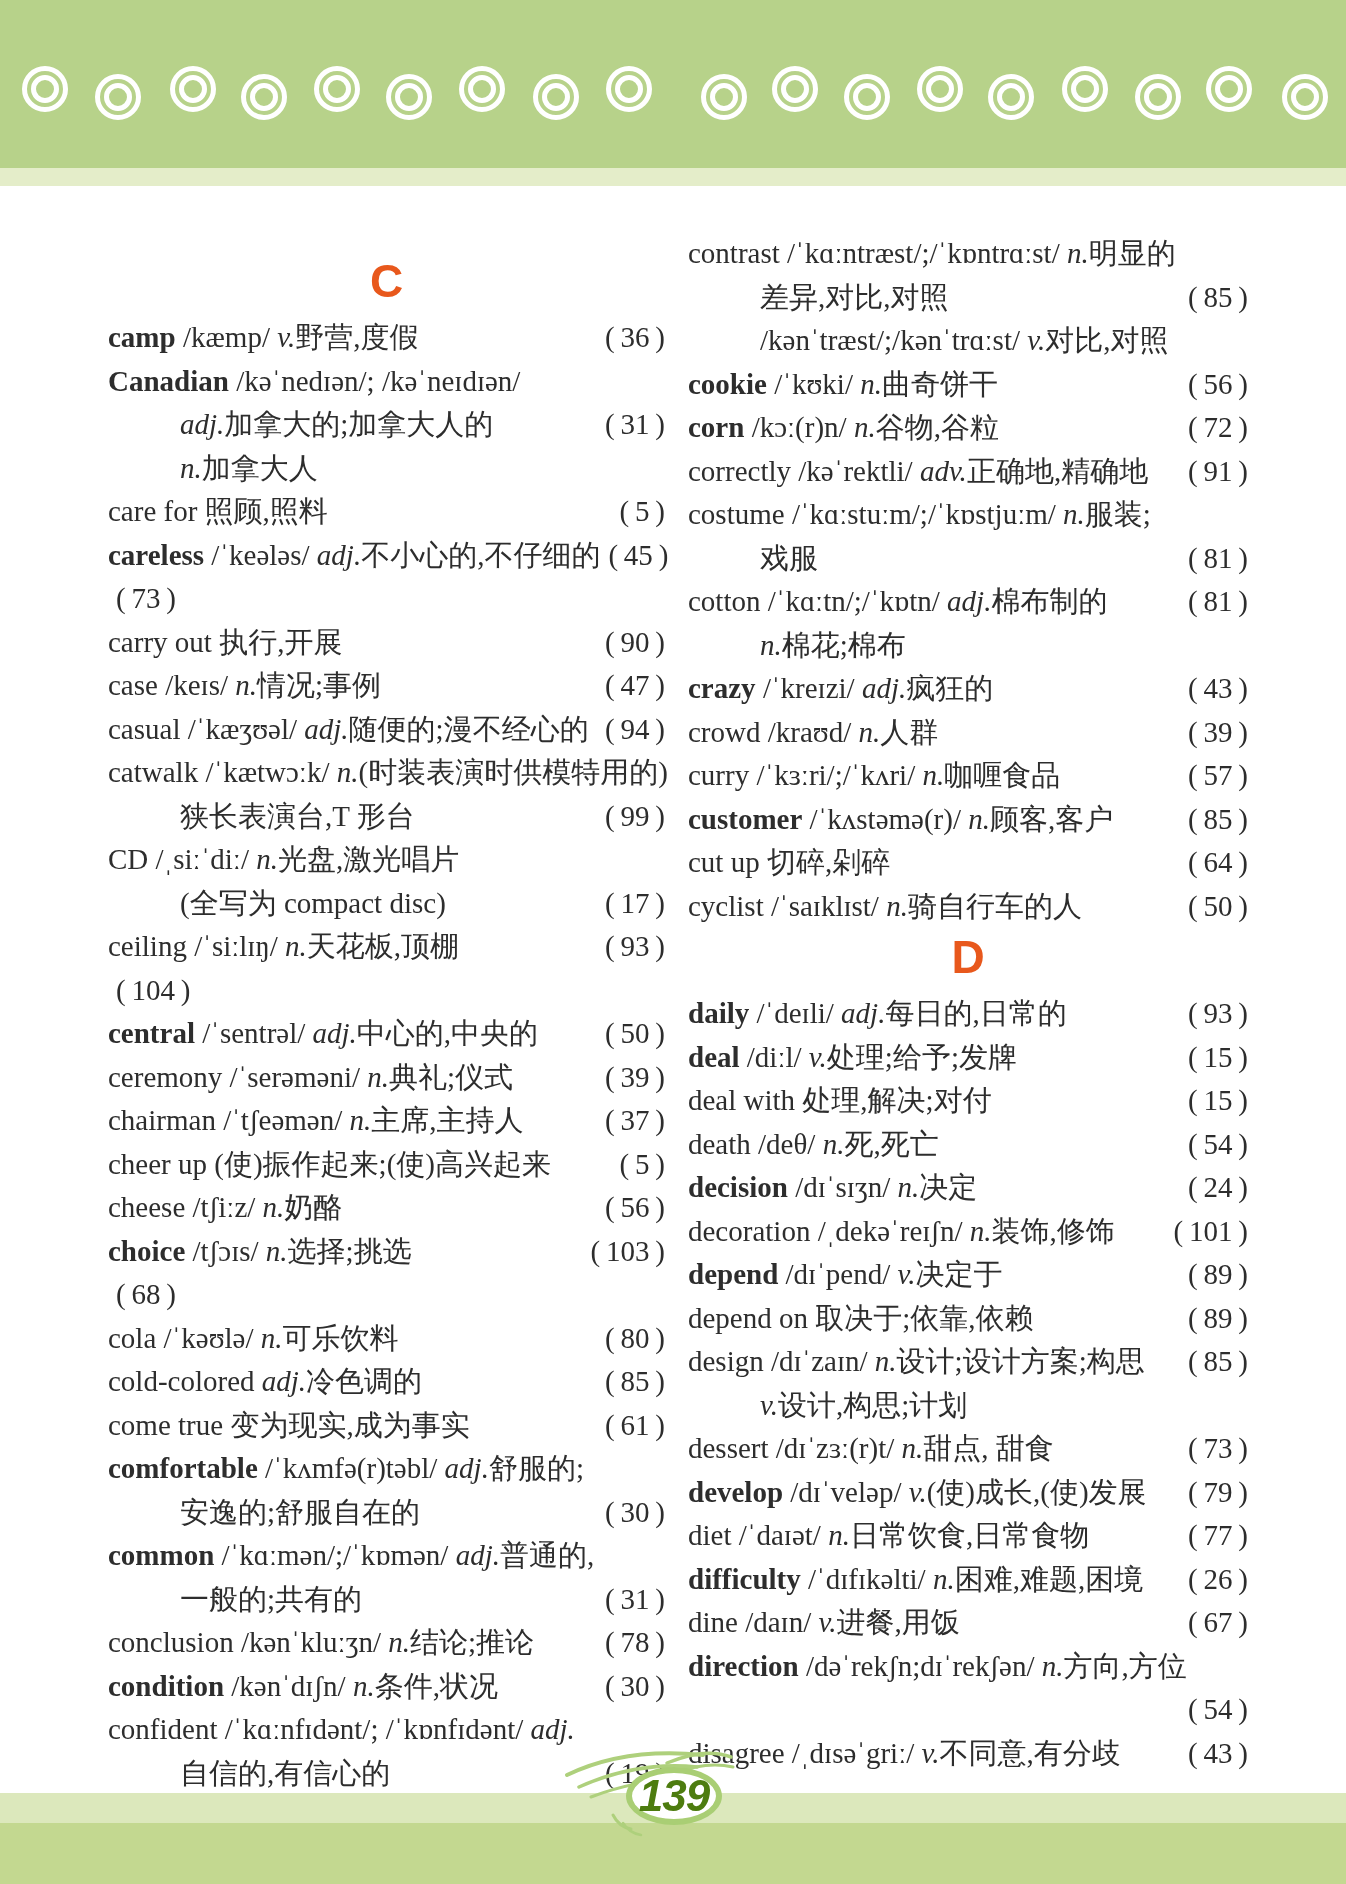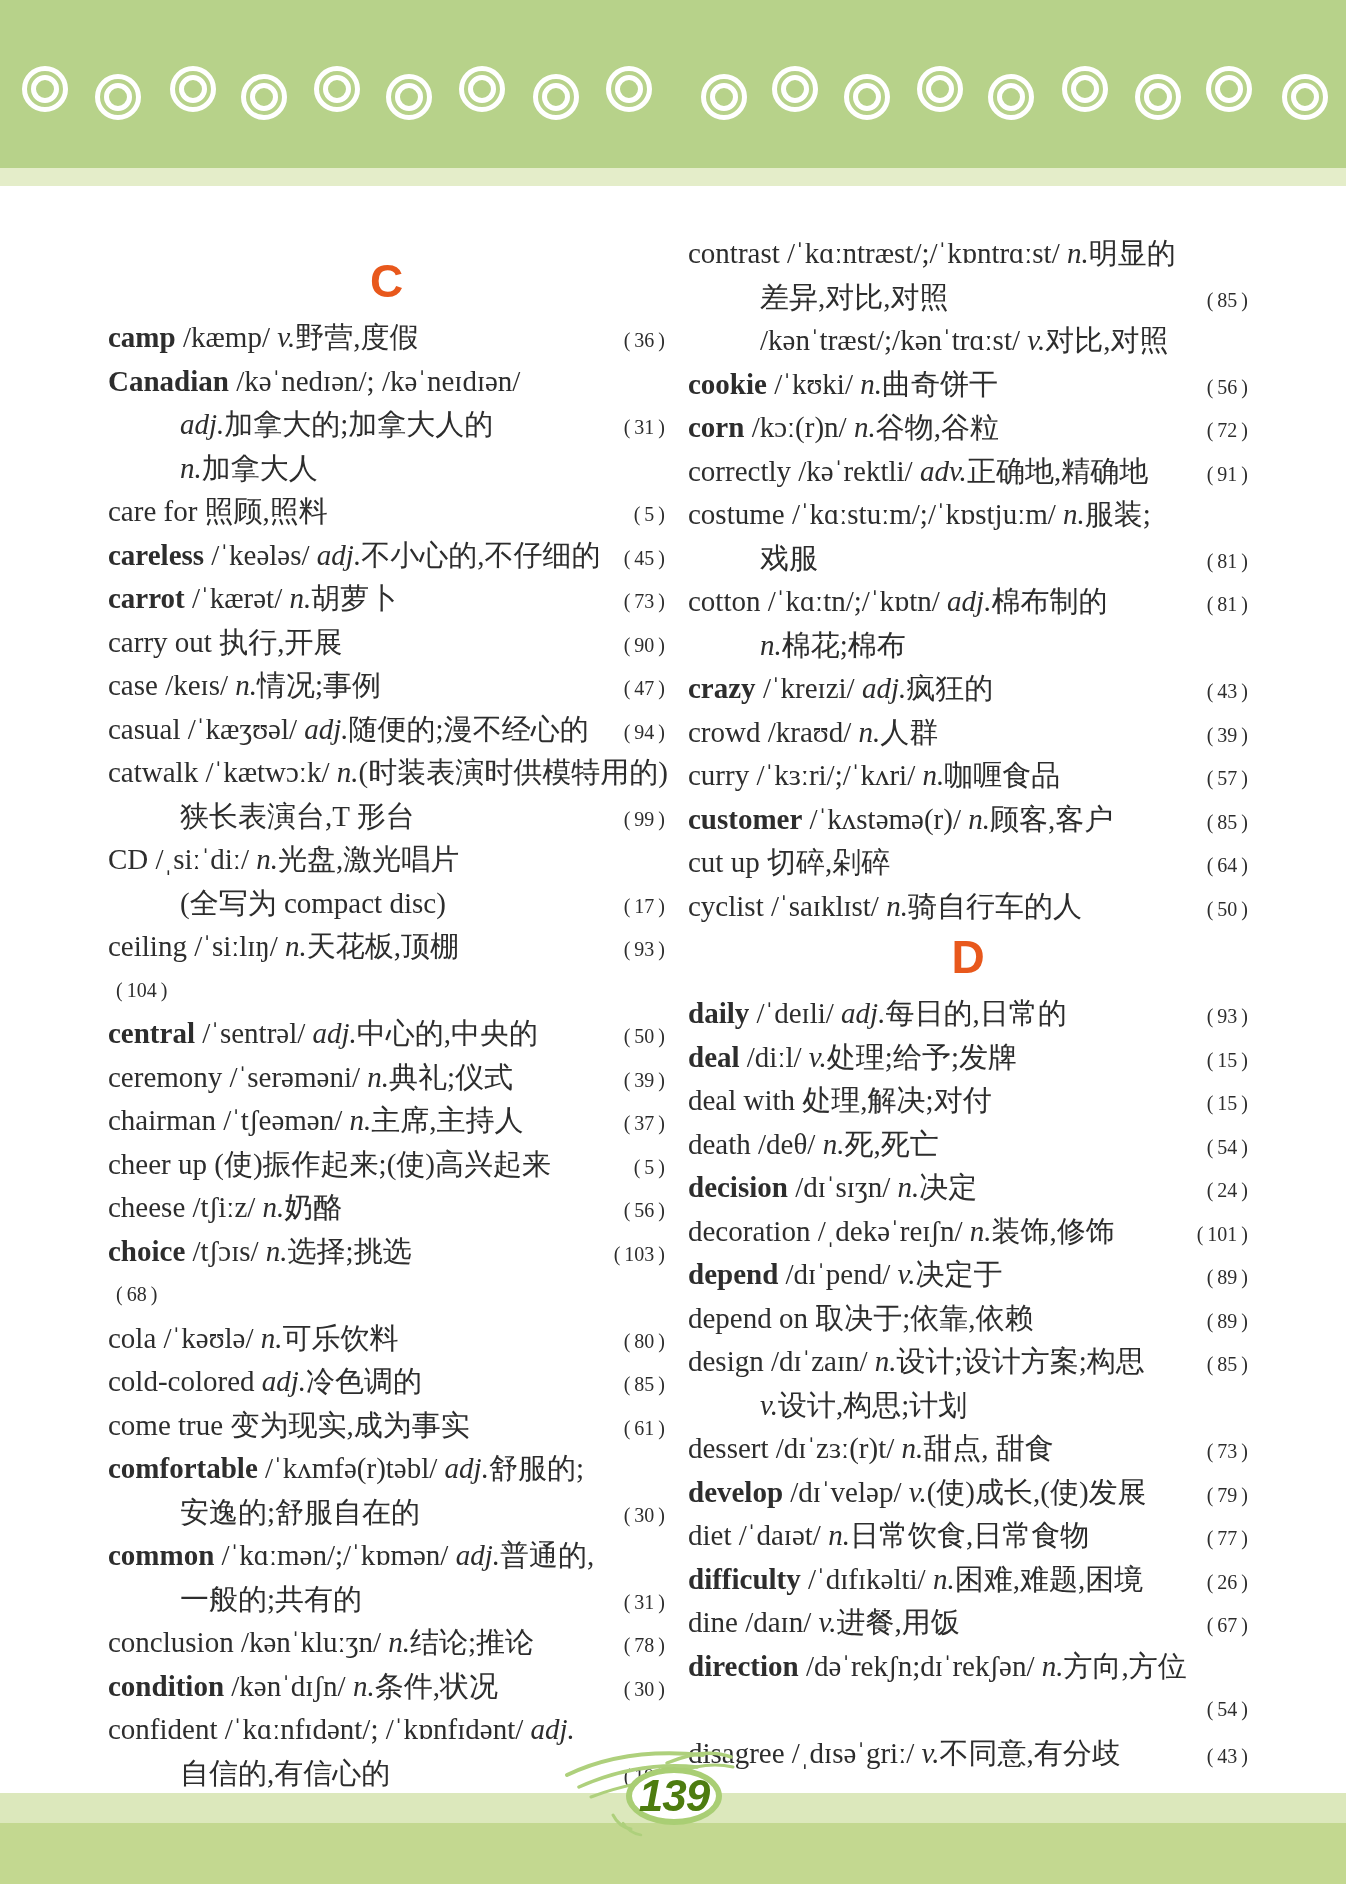--- a/index.html
+++ b/index.html
@@ -20,21 +20,21 @@
                font-family:"Liberation Sans","DejaVu Sans",sans-serif;font-weight:bold;
                font-size:46px;color:var(--heading-orange,#e8581c);}
   .line{display:flex;justify-content:space-between;align-items:baseline;
         height:43.5px;line-height:43.5px;white-space:nowrap;}
   .txt{font-size:29px;}
   .ind .txt{padding-left:72px;text-align:right;}
   .seg-b{font-weight:bold;margin-top:8px;}
   .seg-i{font-style:italic;}
   .seg-r{}
   .seg-c{}
-  .pg{font-size:20px;flex:0 0 auto;padding-left:8px;}
+  .pg{font-size:29px;flex:0 0 auto;padding-left:8px;}
 
   
   .footer-strip{position:absolute;left:0;top:1793px;width:1346px;height:30px;background:var(--footer-strip,#dce8bc);}
   .footer-band{position:absolute;left:0;top:1823px;width:1346px;height:61px;background:var(--footer-band,#c3d890);}
   .page-badge{position:absolute;left:626px;top:1767px;width:84px;height:46px;background:#ffffff;
               border:6px solid var(--badge-ring,#a9ce74);border-radius:50%;z-index:3;
               display:flex;align-items:center;justify-content:center;}
   .page-badge .num{font-family:"Liberation Sans","DejaVu Sans",sans-serif;font-weight:bold;font-style:italic;
                    font-size:44px;color:#4d7c0f;letter-spacing:-1px;}
   .swoosh{position:absolute;left:555px;top:1745px;z-index:2;}
@@ -129,21 +129,20 @@
         </div>
       </div>
       <div class="entry">
         <div class="line">
           <span class="txt"><span class="seg-b">careless</span><span class="seg-r"> /ˈkeələs/ </span><span class="seg-i">adj.</span><span class="seg-c">不小心的,不仔细的</span></span>
           <span class="pg">( 45 )</span>
         </div>
       </div>
       <div class="entry">
         <div class="line">
-          <span class="txt"><span class="seg-b">carrot</span><span class="seg-r"> /ˈkærət/ </span><span class="seg-i">n.</span><span class="seg-c">胡萝卜</span></span>
           <span class="pg">( 73 )</span>
         </div>
       </div>
       <div class="entry">
         <div class="line">
           <span class="txt"><span class="seg-r">carry out </span><span class="seg-c">执行,开展</span></span>
           <span class="pg">( 90 )</span>
         </div>
       </div>
       <div class="entry">

